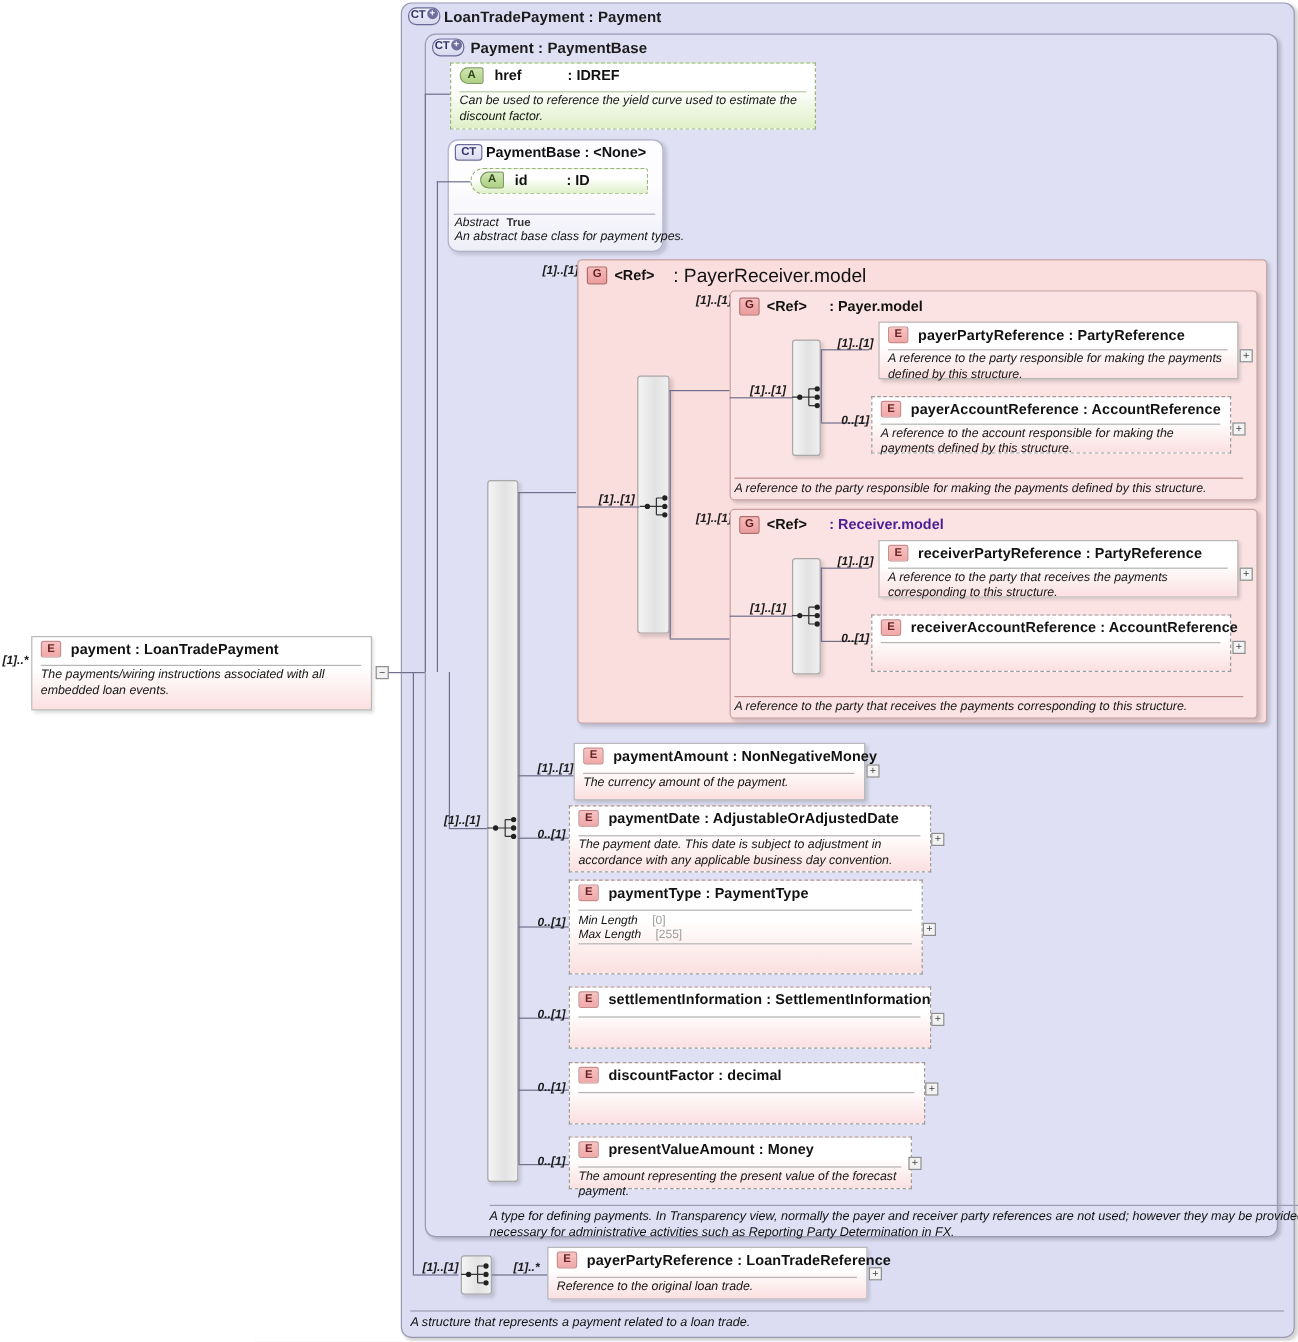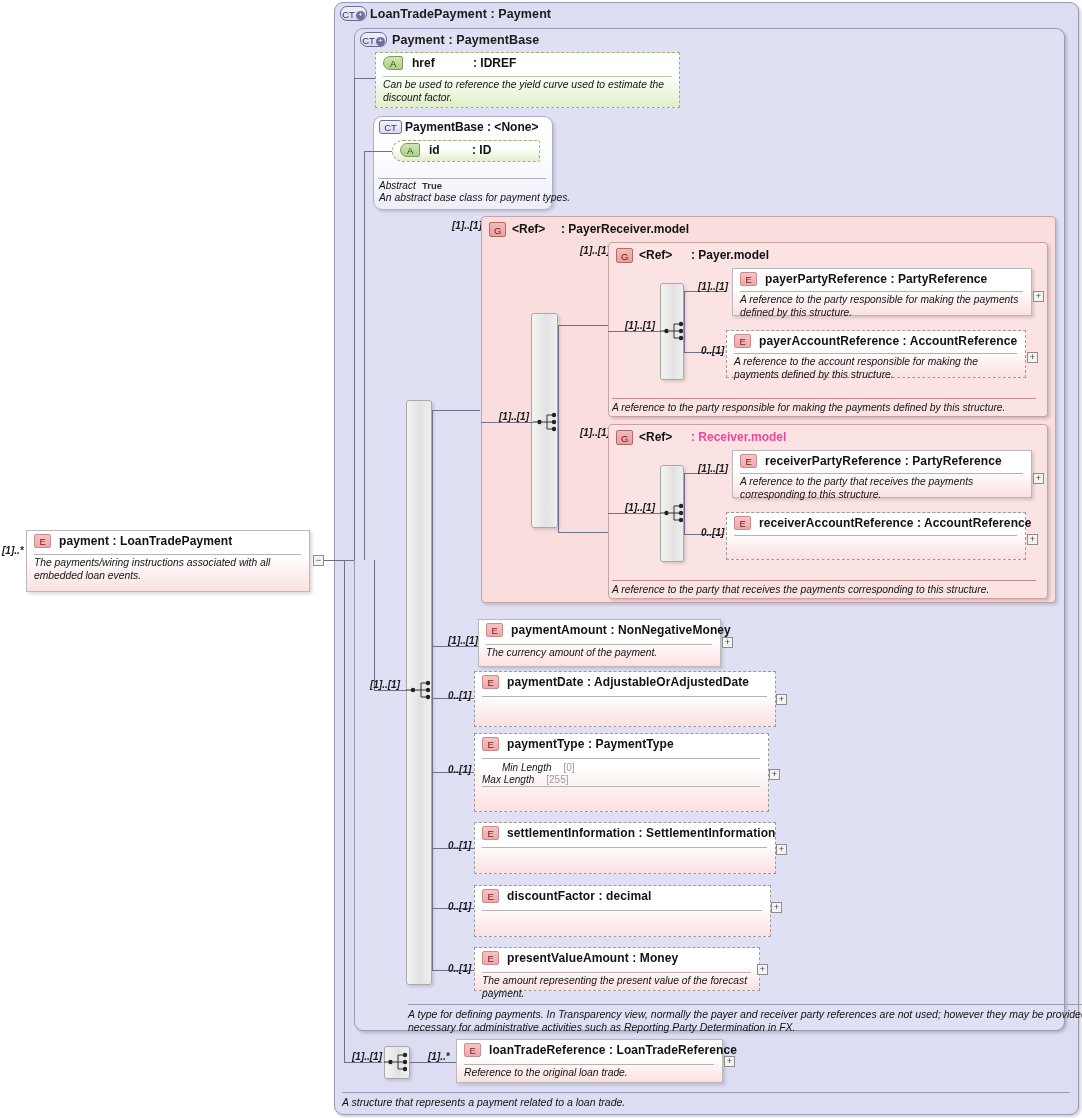--- a/index.html
+++ b/index.html
@@ -66,22 +66,22 @@
     padding-top: 3px;
     font-size: 10.3px;
     font-style: italic;
     color: #141414;
     line-height: 1.25;
   }
 
   
   .badge {
     position: absolute;
-    display: flex; align-items: flex-end; justify-content: center;
-    font-size: 9.5px; font-weight: normal;
+    display: flex; align-items: flex-start; justify-content: center;
+    font-size: 9.5px; font-weight: bold;
     letter-spacing: -.2px;
   }
   .badge.ct {
     width: 27px; height: 15px;
     border: 1px solid #6a6a9a;
     border-radius: 7px;
     background: linear-gradient(#f2f2fb,#d8d8ee);
     color: #32326a;
   }
   .badge.ct .plus {
@@ -316,21 +316,21 @@
   <div class="hl" style="left:432px; top:698px; width:44px;"></div>
   <div class="hl" style="left:432px; top:772px; width:44px;"></div>
   <div class="hl" style="left:432px; top:848px; width:44px;"></div>
   <div class="hl" style="left:432px; top:908px; width:44px;"></div>
   <div class="hl" style="left:432px; top:970px; width:44px;"></div>
 
   <div class="mult" style="left:452px; top:220px;">[1]..[1]</div>
   <div class="gpanel" style="left:481px; top:216px; width:575px; height:387px;"></div>
   <div class="badge g" style="left:489px; top:222px;">G</div>
   <div class="abs" style="left:512px; top:222px; font-size:12px; font-weight:bold; color:#121212;">&lt;Ref&gt;</div>
-  <div class="abs" style="left:561px; top:222px; font-size:12px; font-weight:bold; color:#121212;">: PayerReceiver.model</div>
+  <div class="abs" style="left:561px; top:222px; font-size:16px; font-weight:normal; color:#121212;">: PayerReceiver.model</div>
 
   <div class="stem" style="left:531px; top:313px; width:27px; height:215px;"></div>
   <svg class="seqicon" width="28" height="22" style="left:533px; top:411px;">
     <line x1="0" y1="11" x2="5" y2="11" stroke="#333" stroke-width="1"></line>
     <circle cx="6.5" cy="11" r="2.2" fill="#222"></circle>
     <line x1="8.5" y1="11" x2="14" y2="11" stroke="#333" stroke-width="1"></line>
     <line x1="14" y1="4" x2="14" y2="18" stroke="#333" stroke-width="1"></line>
     <line x1="14" y1="4" x2="19" y2="4" stroke="#333" stroke-width="1"></line>
     <line x1="14" y1="11" x2="19" y2="11" stroke="#333" stroke-width="1"></line>
     <line x1="14" y1="18" x2="19" y2="18" stroke="#333" stroke-width="1"></line>
@@ -391,21 +391,21 @@
     </div>
     <div class="sep" style="top:22px;"></div>
     <div class="desc" style="top:25px;">A reference to the account responsible for making the payments defined by this structure.</div>
   </div>
   <div class="tog" style="left:1027px; top:352px;">+</div>
 
   <div class="mult" style="left:580px; top:427px;">[1]..[1]</div>
   <div class="gpanel light" style="left:608px; top:424px; width:440px; height:175px;"></div>
   <div class="badge g" style="left:616px; top:430px;">G</div>
   <div class="abs" style="left:639px; top:430px; font-size:12px; font-weight:bold; color:#121212;">&lt;Ref&gt;</div>
-  <div class="abs" style="left:691px; top:430px; font-size:12px; font-weight:bold; color:#ec4899;">: Receiver.model</div>
+  <div class="abs" style="left:691px; top:430px; font-size:12px; font-weight:bold; color:#4c1d95;">: Receiver.model</div>
   <div class="gpanel-foot" style="left:612px; top:580px; width:424px;">A reference to the party that receives the payments corresponding to this structure.</div>
 
   <div class="stem" style="left:660px; top:465px; width:24px; height:97px;"></div>
   <svg class="seqicon" width="28" height="22" style="left:660px; top:502px;">
     <line x1="0" y1="11" x2="5" y2="11" stroke="#333" stroke-width="1"></line>
     <circle cx="6.5" cy="11" r="2.2" fill="#222"></circle>
     <line x1="8.5" y1="11" x2="14" y2="11" stroke="#333" stroke-width="1"></line>
     <line x1="14" y1="4" x2="14" y2="18" stroke="#333" stroke-width="1"></line>
     <line x1="14" y1="4" x2="19" y2="4" stroke="#333" stroke-width="1"></line>
     <line x1="14" y1="11" x2="19" y2="11" stroke="#333" stroke-width="1"></line>
@@ -453,31 +453,32 @@
   </div>
   <div class="tog" style="left:722px; top:637px;">+</div>
 
   <div class="mult" style="left:448px; top:690px;">0..[1]</div>
   <div class="ebox opt" style="left:474px; top:671px; width:302px; height:56px;">
     <div class="hdr">
       <div class="badge e" style="position:relative;left:0;top:0;">E</div>
       <span class="title">paymentDate : AdjustableOrAdjustedDate</span>
     </div>
     <div class="sep" style="top:24px;"></div>
+    <div class="desc" style="top:27px;">The payment date. This date is subject to adjustment in accordance with any applicable business day convention.</div>
   </div>
   <div class="tog" style="left:776px; top:694px;">+</div>
 
   <div class="mult" style="left:448px; top:764px;">0..[1]</div>
   <div class="ebox opt" style="left:474px; top:733px; width:295px; height:79px;">
     <div class="hdr">
       <div class="badge e" style="position:relative;left:0;top:0;">E</div>
       <span class="title">paymentType : PaymentType</span>
     </div>
     <div class="sep" style="top:24px;"></div>
-    <div class="facets" style="top:27px;margin-left:20px;">
+    <div class="facets" style="top:27px;">
       <span>Min Length</span><span class="val">[0]</span>
     </div>
     <div class="facets" style="top:39px;">
       <span>Max Length</span><span class="val">[255]</span>
     </div>
     <div class="sep" style="top:52px;"></div>
   </div>
   <div class="tog" style="left:769px; top:769px;">+</div>
 
   <div class="mult" style="left:448px; top:840px;">0..[1]</div>
@@ -527,21 +528,21 @@
     <line x1="14" y1="18" x2="19" y2="18" stroke="#333" stroke-width="1"></line>
     <circle cx="21" cy="4" r="2.2" fill="#222"></circle>
     <circle cx="21" cy="11" r="2.2" fill="#222"></circle>
     <circle cx="21" cy="18" r="2.2" fill="#222"></circle>
   </svg>
   <div class="hl" style="left:410px; top:1062px; width:46px;"></div>
   <div class="mult" style="left:428px; top:1051px;">[1]..*</div>
   <div class="ebox" style="left:456px; top:1039px; width:267px; height:44px;">
     <div class="hdr">
       <div class="badge e" style="position:relative;left:0;top:0;">E</div>
-      <span class="title">loanTradeReference : LoanTradeReference</span>
+      <span class="title">payerPartyReference : LoanTradeReference</span>
     </div>
     <div class="sep" style="top:24px;"></div>
     <div class="desc" style="top:27px;">Reference to the original loan trade.</div>
   </div>
   <div class="tog" style="left:724px; top:1056px;">+</div>
 
   <div class="panel-foot" style="left:342px; top:1092px; width:728px;">A structure that represents a payment related to a loan trade.</div>
 
 </div>
 

